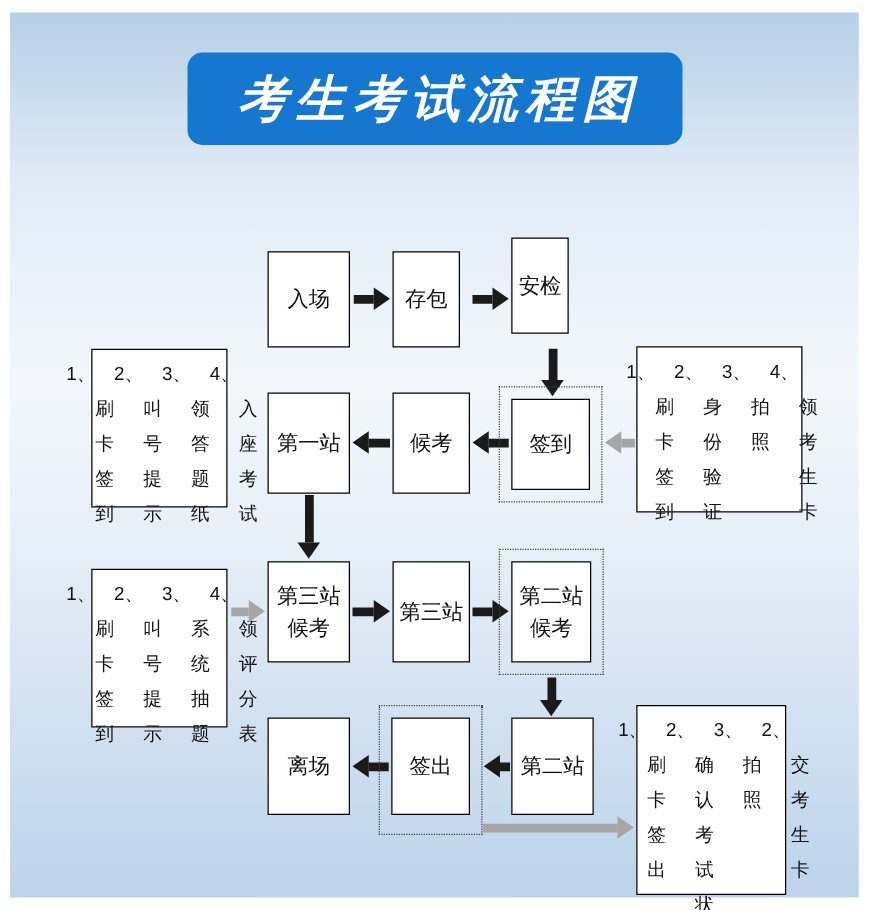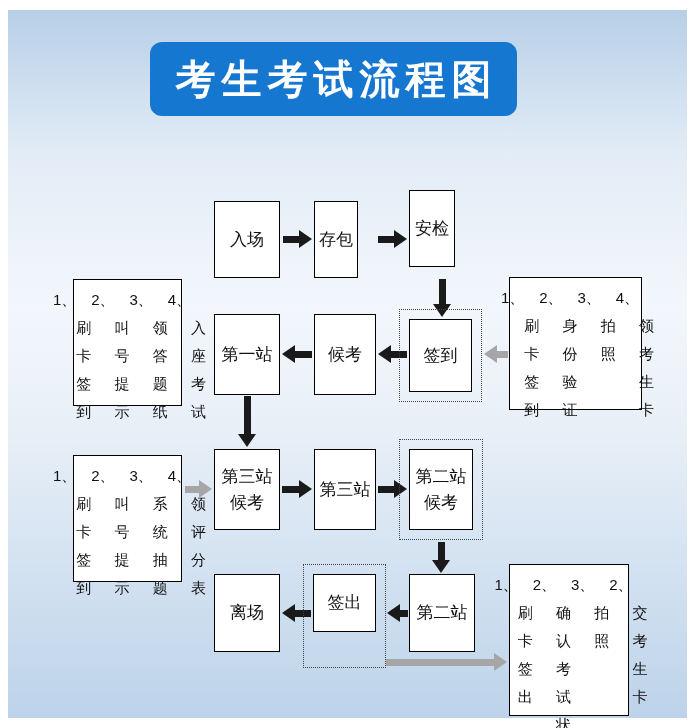--- a/index.html
+++ b/index.html
@@ -14,24 +14,24 @@
   .bg {
     position: absolute; left: 8px; top: 10px; width: 679px; height: 708px;
     background: linear-gradient(180deg,
       var(--bg-top, #b7cfe7) 0%,
       #e2ecf6 20%,
       var(--bg-mid, #f3f7fc) 42%,
       #e7eff7 60%,
       var(--bg-bottom, #bdd3ea) 100%);
   }
   .banner {
-    position: absolute; left: 150px; top: 42px; width: 367px; height: 74px;
+    position: absolute; left: 150px; top: 42px; width: 396px; height: 74px;
     background: var(--banner-bg, #1577d0);
     border-radius: 12px;
-    display: flex; align-items: center; justify-content: center;
+    display: flex; align-items: center; justify-content: center; font-style: italic;
   }
   .banner-title {
     color: var(--banner-text, #fff);
     font-size: 40px; font-weight: bold; letter-spacing: 6px; text-indent: 6px;
   }
   .node {
     position: absolute;
     background: var(--node-bg, #fff);
     border: 1.5px solid var(--node-border, #000);
     display: flex; align-items: center; justify-content: center;
@@ -76,21 +76,21 @@
 
 <div class="banner">
   <span class="banner-title">考生考试流程图</span>
 </div>
 
 <div class="node" style="left:214px;top:201px;width:66px;height:77px">入场</div>
 <div class="arrow h" style="left:283px;top:230px;width:29px;height:18px">
   <div class="shaft"></div>
     <div class="head right"></div>
 </div>
-<div class="node" style="left:314px;top:201px;width:44px;height:77px">存包</div>
+<div class="node" style="left:314px;top:201px;width:54px;height:77px">存包</div>
 <div class="arrow h" style="left:378px;top:230px;width:29px;height:18px">
   <div class="shaft"></div>
     <div class="head right"></div>
 </div>
 <div class="node" style="left:409px;top:190px;width:46px;height:77px">安检</div>
 
 <div class="arrow v" style="left:433px;top:279px;width:18px;height:38px">
   <div class="shaft"></div>
     <div class="head down"></div>
 </div>
@@ -160,21 +160,21 @@
   <div class="shaft"></div>
     <div class="head down"></div>
 </div>
 
 <div class="node" style="left:214px;top:574px;width:66px;height:78px">离场</div>
 <div class="arrow h" style="left:282px;top:604px;width:29px;height:18px">
   <div class="head left"></div>
     <div class="shaft"></div>
 </div>
 <div class="dotted" style="left:303px;top:564px;width:83px;height:104px"></div>
-<div class="node" style="left:313px;top:574px;width:63px;height:58px">签出</div>
+<div class="node" style="left:313px;top:574px;width:63px;height:78px">签出</div>
 <div class="arrow h" style="left:387px;top:604px;width:21px;height:18px">
   <div class="head left"></div>
     <div class="shaft"></div>
 </div>
 <div class="node" style="left:409px;top:574px;width:66px;height:78px">第二站</div>
 
 <div class="arrow h gray" style="left:386px;top:653px;width:121px;height:18px">
   <div class="shaft"></div>
     <div class="head right"></div>
 </div>

